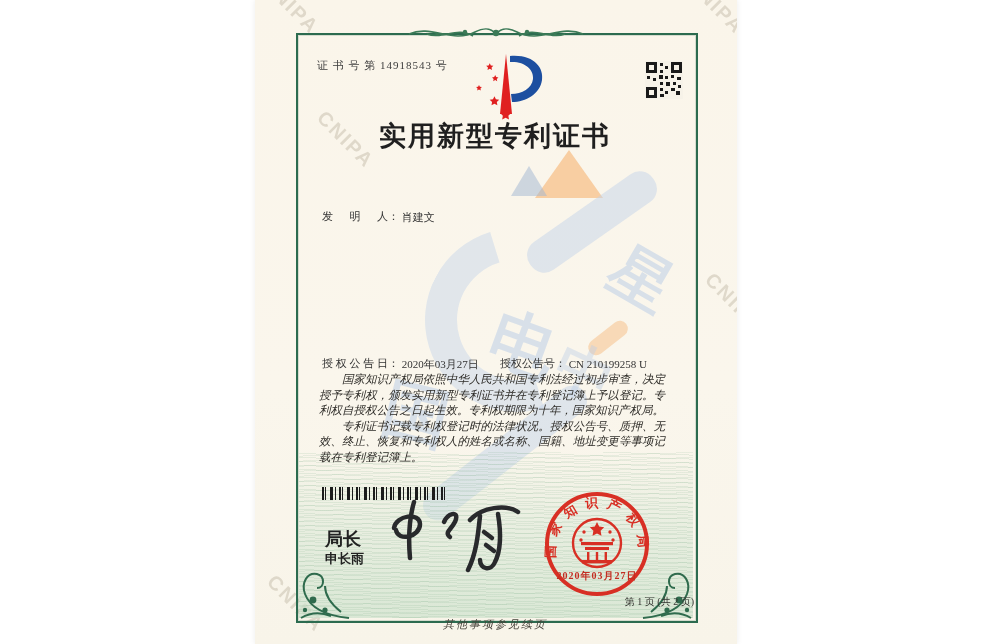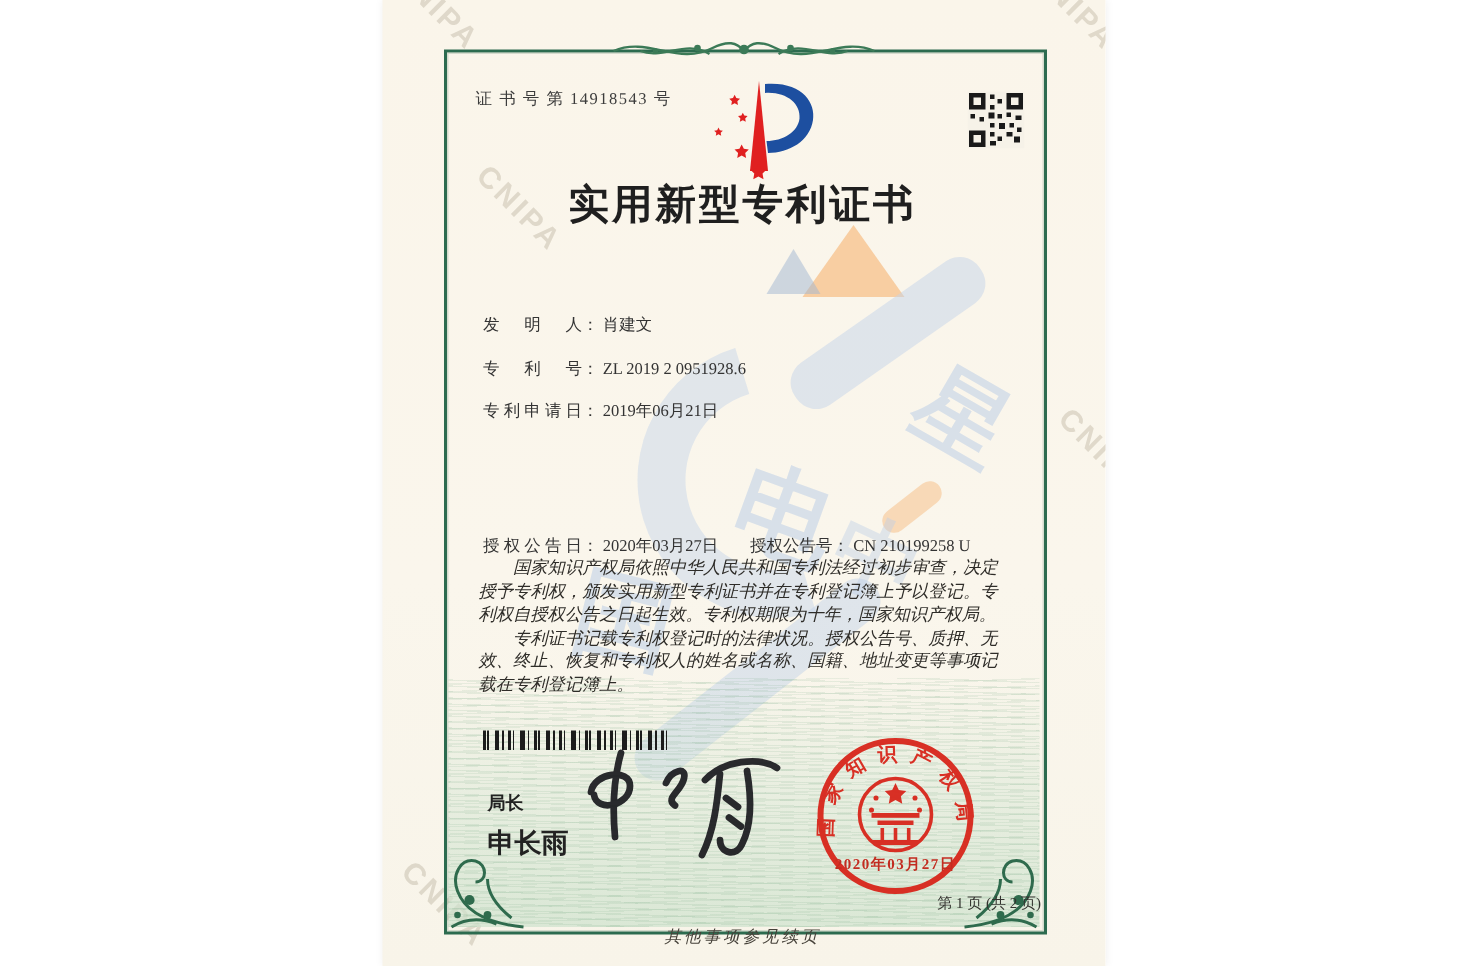--- a/index.html
+++ b/index.html
@@ -34,23 +34,23 @@
   .frow{position:absolute;left:67px;font-size:11px;color:#333;}
   .flabel{display:inline-block;width:66px;text-align:justify;text-align-last:justify;vertical-align:top;}
   .fcolon{vertical-align:top;}
   .fvalue{display:inline-block;max-width:285px;vertical-align:top;line-height:17px;}
   .bodytext{position:absolute;left:64px;top:372px;width:346px;font-size:11.5px;line-height:15.5px;
             color:#2e2c28;text-align:justify;font-style:italic;}
   .bodytext p{margin:0;text-indent:2em;}
   .barcode{position:absolute;left:67px;top:487px;width:126px;height:13px;background:
       repeating-linear-gradient(90deg,#1c1c1c 0 2px,transparent 2px 3px,#1c1c1c 3px 4px,
         transparent 4px 8px,#1c1c1c 8px 11px,transparent 11px 13px,#1c1c1c 13px 14px,transparent 14px 17px);}
-  .comm-title{position:absolute;left:70px;top:527px;font-size:12px;font-weight:bold;color:#222;
+  .comm-title{position:absolute;left:70px;top:527px;font-size:18px;font-weight:bold;color:#222;
               font-family:Liberation Serif, serif;}
-  .comm-name{position:absolute;left:70px;top:550px;font-size:18px;font-weight:bold;color:#222;
+  .comm-name{position:absolute;left:70px;top:550px;font-size:13px;font-weight:bold;color:#222;
              font-family:"Liberation Sans","DejaVu Sans",sans-serif;}
   .pageinfo{position:absolute;left:41px;top:595px;width:398px;text-align:right;font-size:10px;color:#33332f;}
   .footnote{position:absolute;left:41px;top:617px;width:398px;text-align:center;font-size:11px;
             font-style:italic;color:#46423a;letter-spacing:2px;}
   
   .seal{position:absolute;left:288px;top:490px;width:108px;height:108px;opacity:.95;}
   .seal-ring{position:absolute;left:2px;top:2px;width:96px;height:96px;border:4px solid #d8261b;border-radius:50%;}
   .seal-date{position:absolute;left:0;top:79px;width:108px;text-align:center;font-size:10px;
              font-weight:bold;color:#c22318;letter-spacing:1px;}
   
@@ -169,28 +169,20 @@
         <path d="M30,14 l1.8,3.6 4,.6 -2.9,2.8 .7,4 -3.6-1.9 -3.6,1.9 .7-4 -2.9-2.8 4-.6 Z" transform="scale(0.95) translate(18,46)"></path>
       </g>
     </svg>
 
     <div class="title">实用新型专利证书</div>
 
     <div class="frow" style="top:209px">
       <span class="flabel">发明人</span><span class="fcolon">：</span>
       <span class="fvalue">肖建文</span>
     </div>
-    <div class="frow" style="top:238px">
-      <span class="flabel">专利号</span><span class="fcolon">：</span>
-      <span class="fvalue">ZL 2019 2 0951928.6</span>
-    </div>
-    <div class="frow" style="top:266px">
-      <span class="flabel">专利申请日</span><span class="fcolon">：</span>
-      <span class="fvalue">2019年06月21日</span>
-    </div>
     <div class="frow" style="top:356px">
       <span class="flabel">授权公告日</span><span class="fcolon">：</span>
       <span class="fvalue">2020年03月27日</span>
     </div>
     <div class="frow" style="top:356px;left:245px">
       <span class="flabel" style="width:55px">授权公告号</span><span class="fcolon">：</span>
       <span class="fvalue">CN 210199258 U</span>
     </div>
 
     <div class="bodytext">

